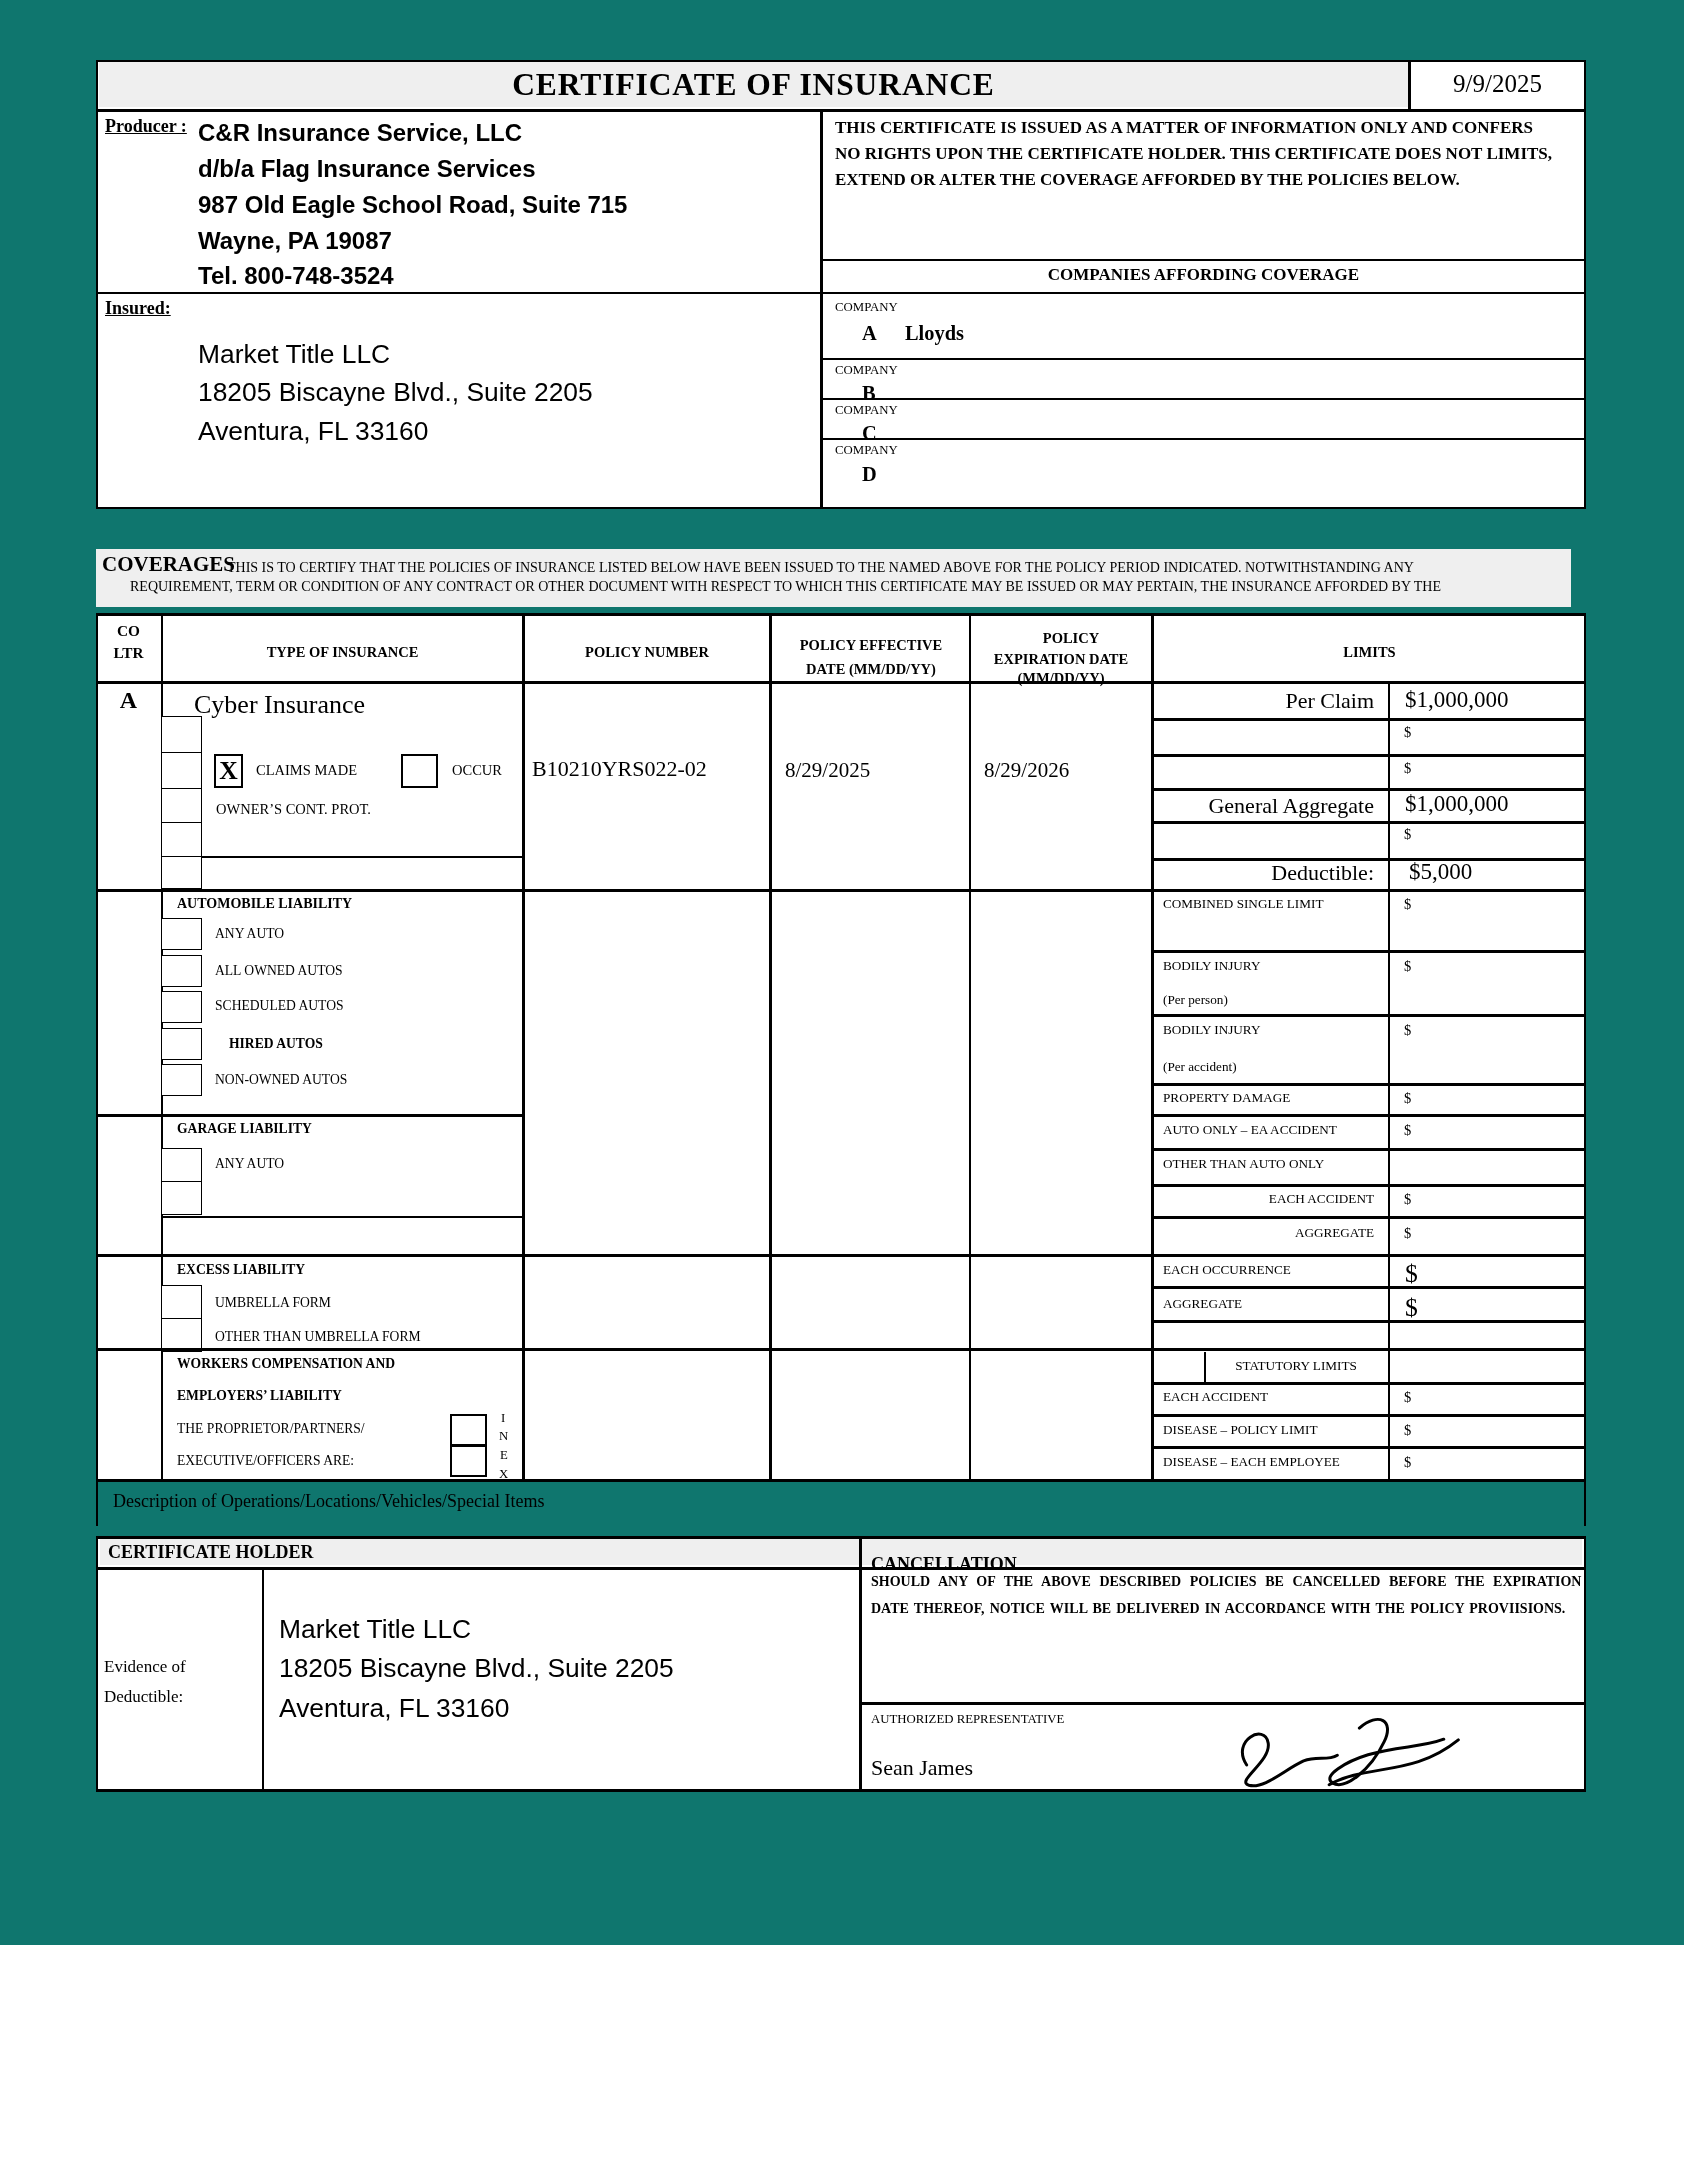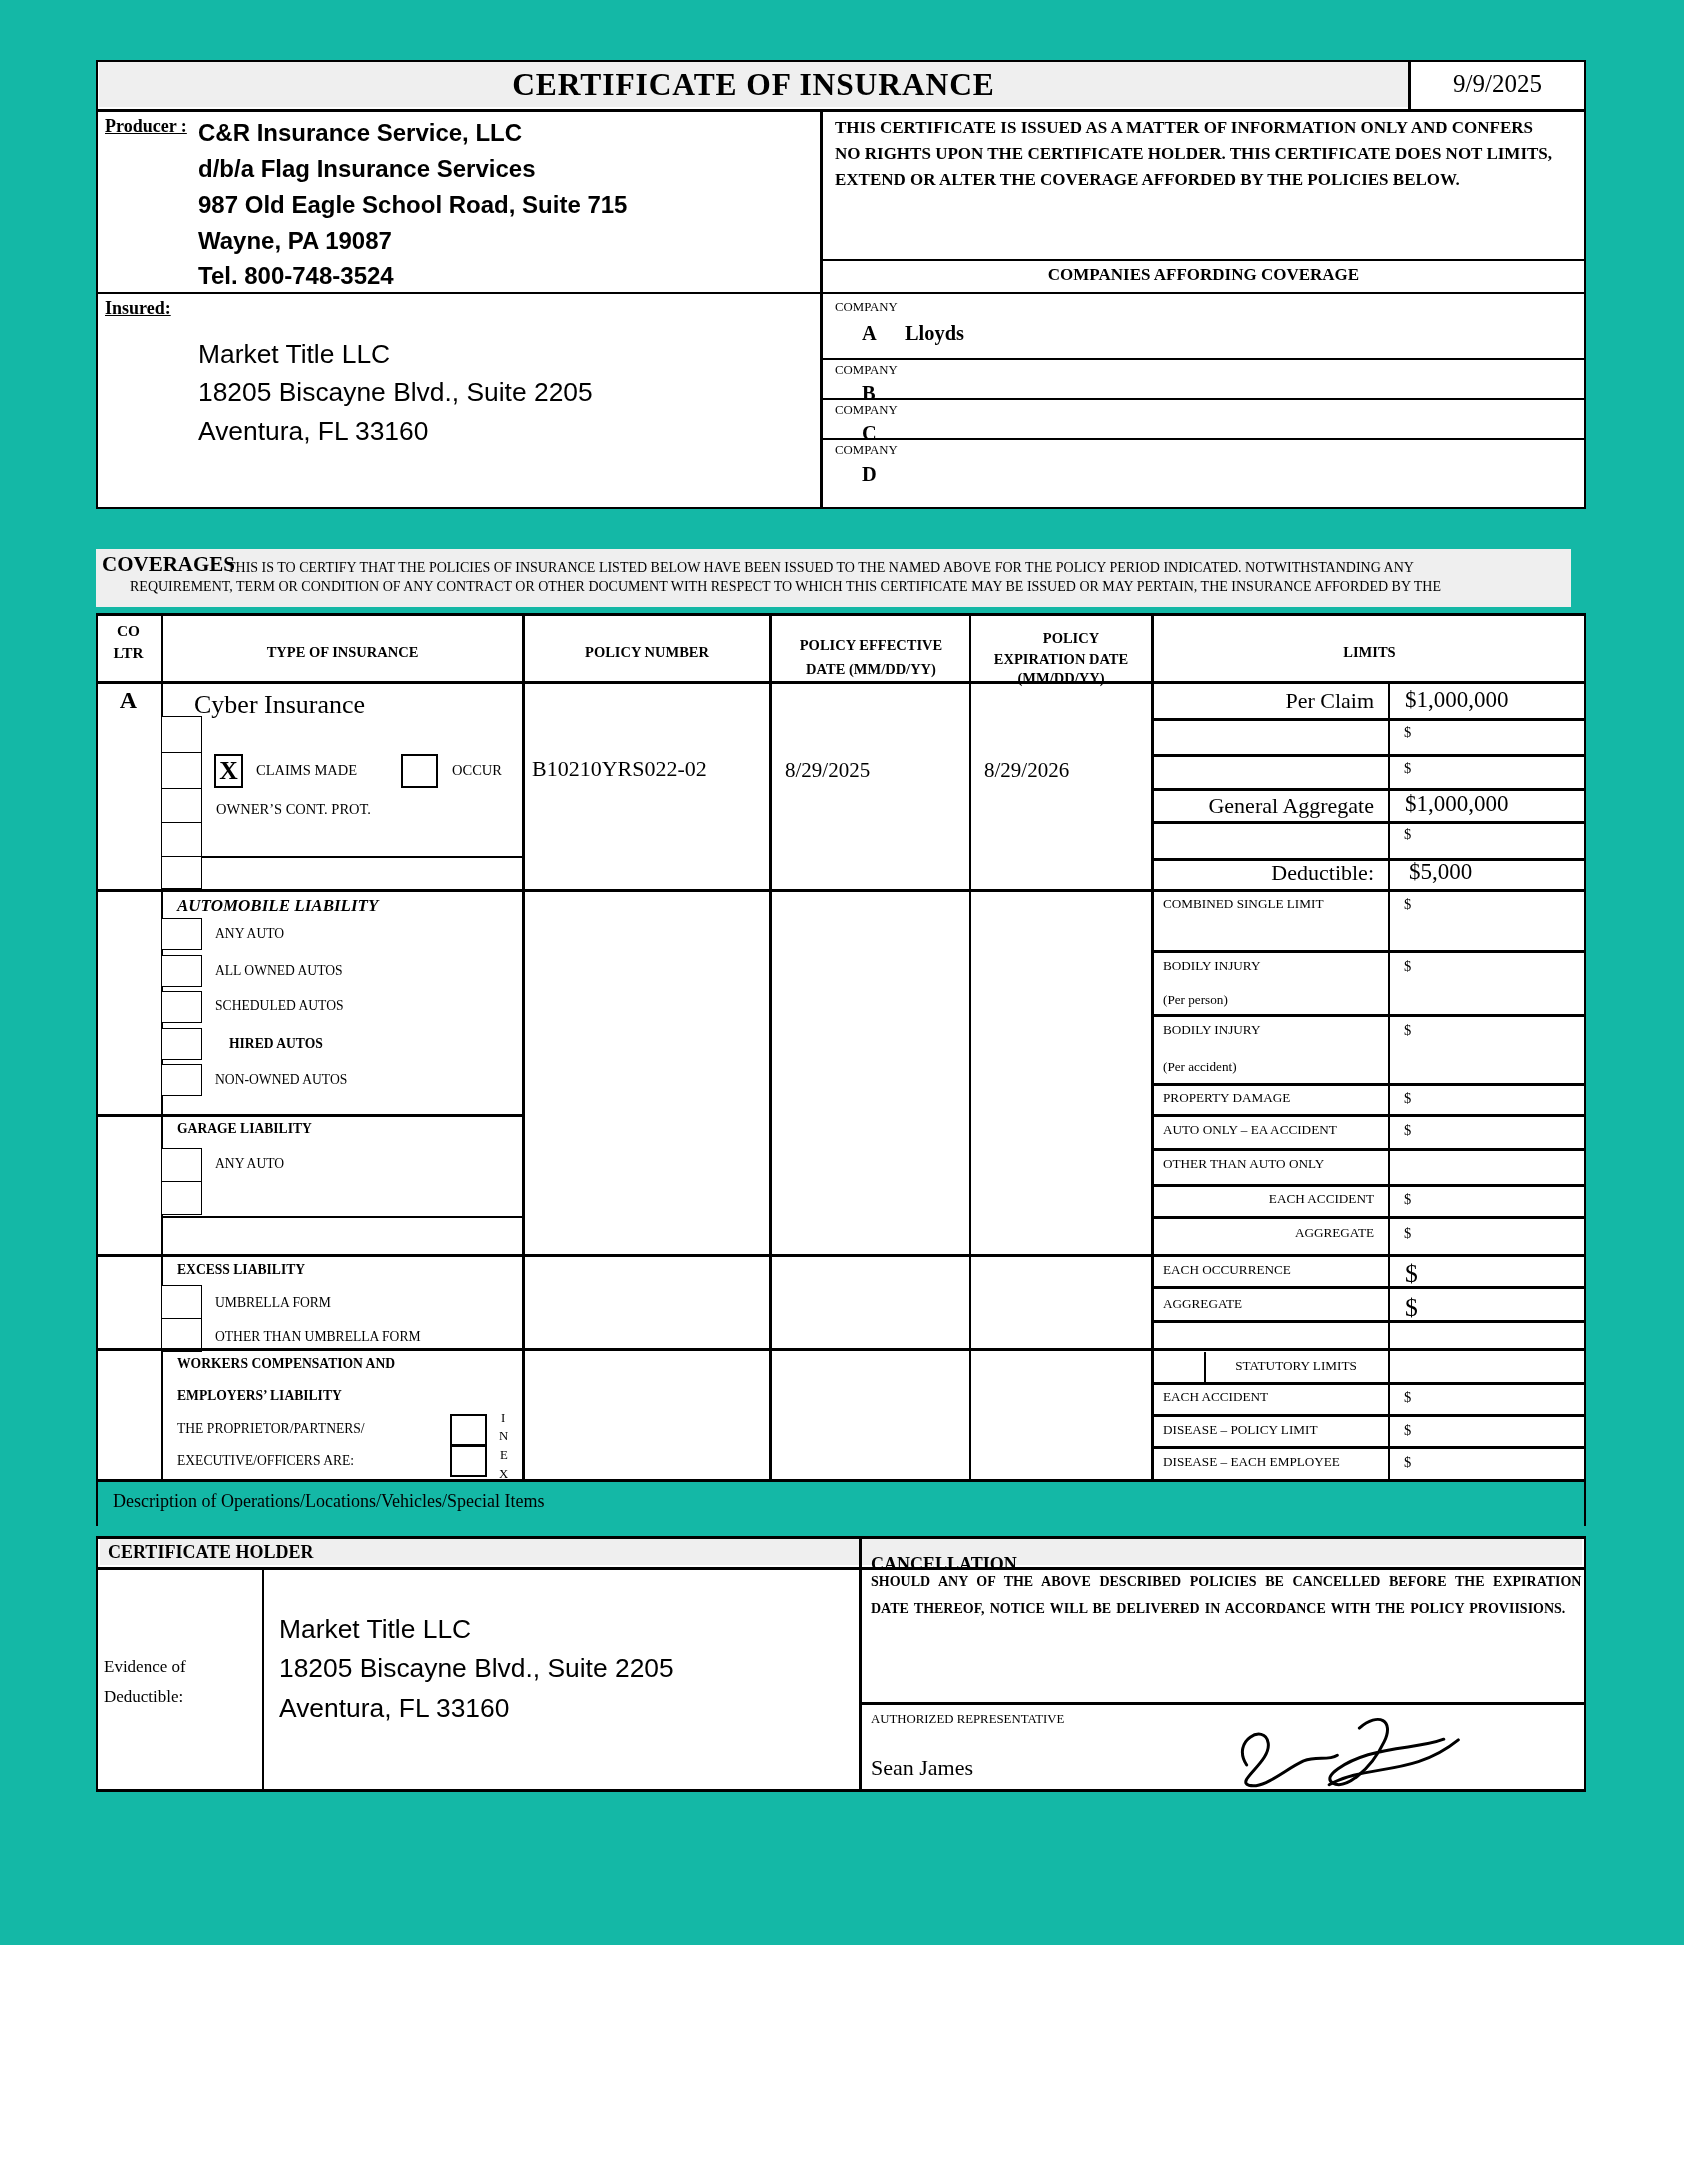--- a/index.html
+++ b/index.html
@@ -1,16 +1,16 @@
 <!DOCTYPE html>
 <html style="font-size:13.6px"><head>
 <meta charset="utf-8">
 <style>
   html,body{margin:0;padding:0;background:#ffffff;}
-  .page{position:relative;width:1685px;height:1945px;background:#14b8a6;overflow:hidden;
+  .page{position:relative;width:1685px;height:1945px;background:#0f766e;overflow:hidden;
         font-family:"Liberation Serif","DejaVu Serif",serif;color:#000;}
   .t{position:absolute;white-space:nowrap;line-height:1.15;}
   .b{font-weight:bold;}
   .u{text-decoration:underline;}
   .sans{font-family:"Liberation Sans","DejaVu Sans",sans-serif;}
   .ctr{text-align:center;}
   .rt{text-align:right;}
   .hl,.vl{position:absolute;background:#000;}
   .fill{position:absolute;background:#efefef;}
   .frame{position:absolute;border:2.6px solid #000;box-sizing:border-box;background:#fff;}
@@ -125,21 +125,21 @@
   <div class="hl" style="left:1151px;top:788px;width:435px;height:2.6px;"></div>
   <div class="t rt" style="left:1153px;top:793px;width:221px;font-size:22px;">General Aggregate</div>
   <div class="t" style="left:1405px;top:791px;font-size:23px;">$1,000,000</div>
   <div class="hl" style="left:1151px;top:821px;width:435px;height:2.6px;"></div>
   <div class="t" style="left:1404px;top:826px;font-size:14.5px;">$</div>
   <div class="hl" style="left:1151px;top:858px;width:435px;height:2.6px;"></div>
   <div class="t rt" style="left:1153px;top:860px;width:221px;font-size:22px;">Deductible:</div>
   <div class="t" style="left:1409px;top:859px;font-size:23px;">$5,000</div>
 
   <div class="hl" style="left:96px;top:889px;width:1490px;height:3.4px;"></div>
-  <div class="t b" style="left:177px;top:896px;font-size:17px;font-style:italic;">AUTOMOBILE LIABILITY</div>
+  <div class="t b" style="left:177px;top:896px;font-size:14px;">AUTOMOBILE LIABILITY</div>
   <div class="cb" style="left:161px;top:918px;width:41px;height:32px;"></div>
   <div class="t" style="left:215px;top:926px;font-size:13.6px;">ANY AUTO</div>
   <div class="cb" style="left:161px;top:955px;width:41px;height:32px;"></div>
   <div class="t" style="left:215px;top:963px;font-size:13.6px;">ALL OWNED AUTOS</div>
   <div class="cb" style="left:161px;top:991px;width:41px;height:32px;"></div>
   <div class="t" style="left:215px;top:998px;font-size:13.6px;">SCHEDULED AUTOS</div>
   <div class="cb" style="left:161px;top:1028px;width:41px;height:32px;"></div>
   <div class="t" style="left:229px;top:1036px;font-size:13.6px;font-weight:bold;">HIRED AUTOS</div>
   <div class="cb" style="left:161px;top:1064px;width:41px;height:32px;"></div>
   <div class="t" style="left:215px;top:1072px;font-size:13.6px;">NON-OWNED AUTOS</div>

